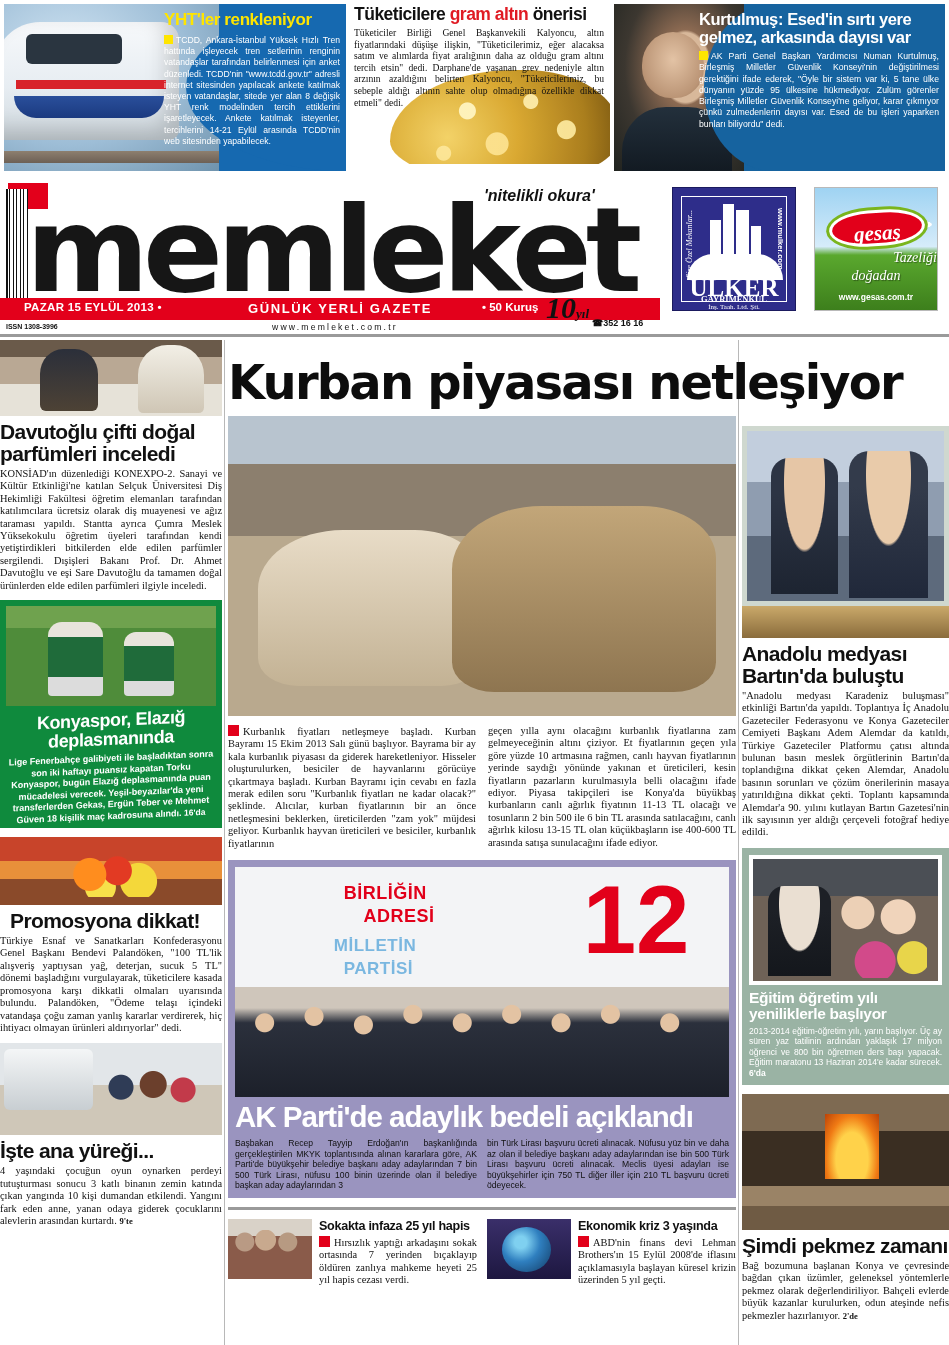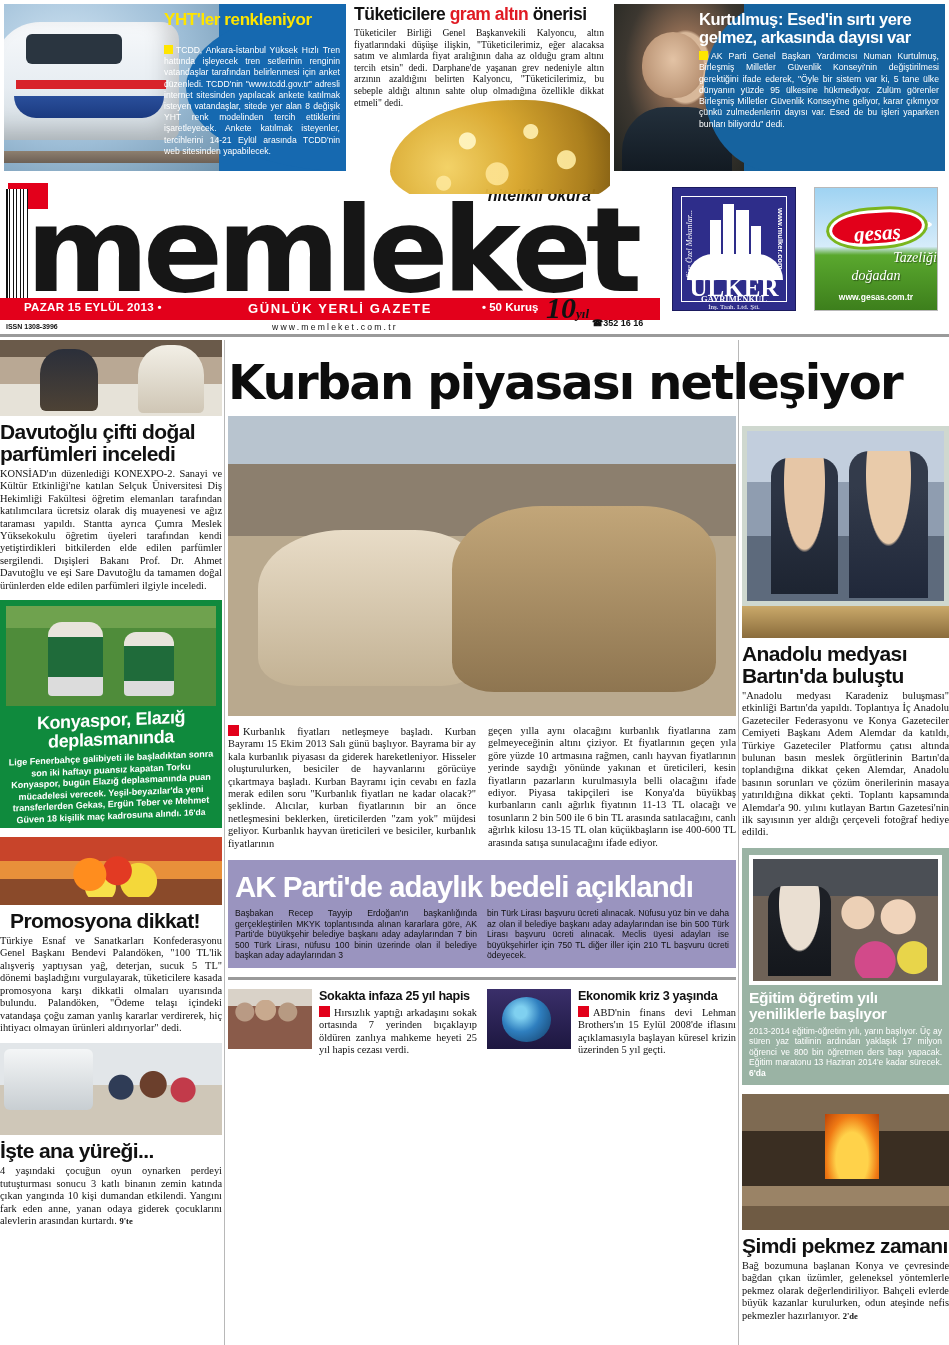--- a/index.html
+++ b/index.html
@@ -33,25 +33,25 @@
     content:""; position:absolute; left:10px; top:92px; width:150px; height:22px;
     background:linear-gradient(180deg,#2a4f9b 0%,#1b3a80 100%);
     border-radius:0 0 28px 28px;
   }
   .yht-win { position:absolute; left:22px; top:30px; width:96px; height:30px; background:#2a3540; border-radius:6px; }
   .yht-red { position:absolute; left:12px; top:76px; width:150px; height:9px; background:#d8232a; }
   .yht-rail { position:absolute; left:0; bottom:8px; width:215px; height:12px; background:linear-gradient(180deg,#8d7f6f,#6d6055); }
   .yht-mask { position:absolute; right:0; top:0; width:160px; height:100%;
      background:#1669b0; border-radius:100% 0 0 100% / 50% 0 0 50%; }
   .yht-text { position:absolute; right:6px; top:6px; width:176px; color:#fff; }
-  .yht-title { color:#ffe500; font-size:17px; font-weight:bold; letter-spacing:-0.4px; margin-bottom:15px; }
+  .yht-title { color:#ffe500; font-size:17px; font-weight:bold; letter-spacing:-0.4px; margin-bottom:5px; }
   .yht-body { font-size:8.6px; line-height:11.2px; color:#fff; text-align:justify; }
   .sq-yellow { display:inline-block; width:9px; height:9px; background:#ffe500; margin-right:3px; vertical-align:-1px; }
 
-  .top-gram { width:260px; height:194px; position:relative; overflow:hidden; padding:4px 6px 20px 4px;}
+  .top-gram { width:260px; height:164px; position:relative; overflow:hidden; padding:4px 6px 20px 4px;}
   .gram-title { font-size:17.5px; font-weight:bold; color:#111; letter-spacing:-0.5px; line-height:20px;}
   .gram-title .red { color:#e01b24; }
   .gram-body { font-size:9.6px; line-height:11.6px; color:#111; text-align:justify; margin-top:3px;
      font-family:"Liberation Serif", serif; position:relative; z-index:2;}
   .gram-gold {
     position:absolute; right:-10px; bottom:-18px; width:230px; height:112px;
     background:
       radial-gradient(circle at 25% 60%, #f3d163 0%, #d9a72c 38%, #a87a16 75%, #6d4c08 100%);
     border-radius:60% 45% 50% 55% / 70% 60% 45% 40%;
     opacity:.97; z-index:1;
@@ -384,20 +384,28 @@
       <div class="ph ph-cow" style="margin-top:8px;"></div>
 
       <div style="display:flex; gap:12px; margin-top:6px;">
         <div style="flex:1;" class="p-serif">
           <span class="sq-red"></span><span>Kurbanlık fiyatları netleşmeye başladı. Kurban Bayramı 15 Ekim 2013 Salı günü başlıyor. Bayrama bir ay kala kurbanlık piyasası da giderek hareketleniyor. Hisseler oluşturulurken, besiciler de hayvanlarını görücüye çıkartmaya başladı. Kurban Bayramı için cevabı en fazla merak edilen soru "Kurbanlık fiyatları ne kadar olacak?" şeklinde. Alıcılar, kurban fiyatlarının bir an önce netleşmesini beklerken, üreticilerden "zam yok" müjdesi geliyor. Kurbanlık hayvan üreticileri ve besiciler, kurbanlık fiyatlarının</span>
         </div>
         <div style="flex:1;" class="p-serif">geçen yılla aynı olacağını kurbanlık fiyatlarına zam gelmeyeceğinin altını çiziyor. Et fiyatlarının geçen yıla göre yüzde 10 artmasına rağmen, canlı hayvan fiyatlarının yerinde saydığı yönünde yakınan et üreticileri, kesin fiyatların pazarların kurulmasıyla belli olacağını ifade ediyor. Piyasa takipçileri ise Konya'da büyükbaş kurbanların canlı ağırlık fiyatının 11-13 TL olacağı ve tosunların 2 bin 500 ile 6 bin TL arasında satılacağını, canlı ağırlık kilosu 13-15 TL olan küçükbaşların ise 400-600 TL arasında satışa sunulacağını ifade ediyor.</div>
       </div>
 
       <div class="akp-box">
+        <div class="ph ph-akp">
+          <div class="banner-t1">BİRLİĞİN</div>
+          <div class="banner-t2">ADRESİ</div>
+          <div class="banner-t3">MİLLETİN</div>
+          <div class="banner-t4">PARTİSİ</div>
+          <div class="banner-12">12</div>
+          <div class="crowd"></div>
+        </div>
         <div class="akp-title">AK Parti'de adaylık bedeli açıklandı</div>
         <div class="akp-cols">
           <div>Başbakan Recep Tayyip Erdoğan'ın başkanlığında gerçekleştirilen MKYK toplantısında alınan kararlara göre, AK Parti'de büyükşehir belediye başkanı aday adaylarından 7 bin 500 Türk Lirası, nüfusu 100 binin üzerinde olan il belediye başkan aday adaylarından 3</div>
           <div>bin Türk Lirası başvuru ücreti alınacak. Nüfusu yüz bin ve daha az olan il belediye başkanı aday adaylarından ise bin 500 Türk Lirası başvuru ücreti alınacak. Meclis üyesi adayları ise büyükşehirler için 750 TL diğer iller için 210 TL başvuru ücreti ödeyecek.</div>
         </div>
       </div>
 
       <div class="sep-thick" style="margin-top:9px;"></div>
       <div class="bot-row">
         <div class="bot-item">

